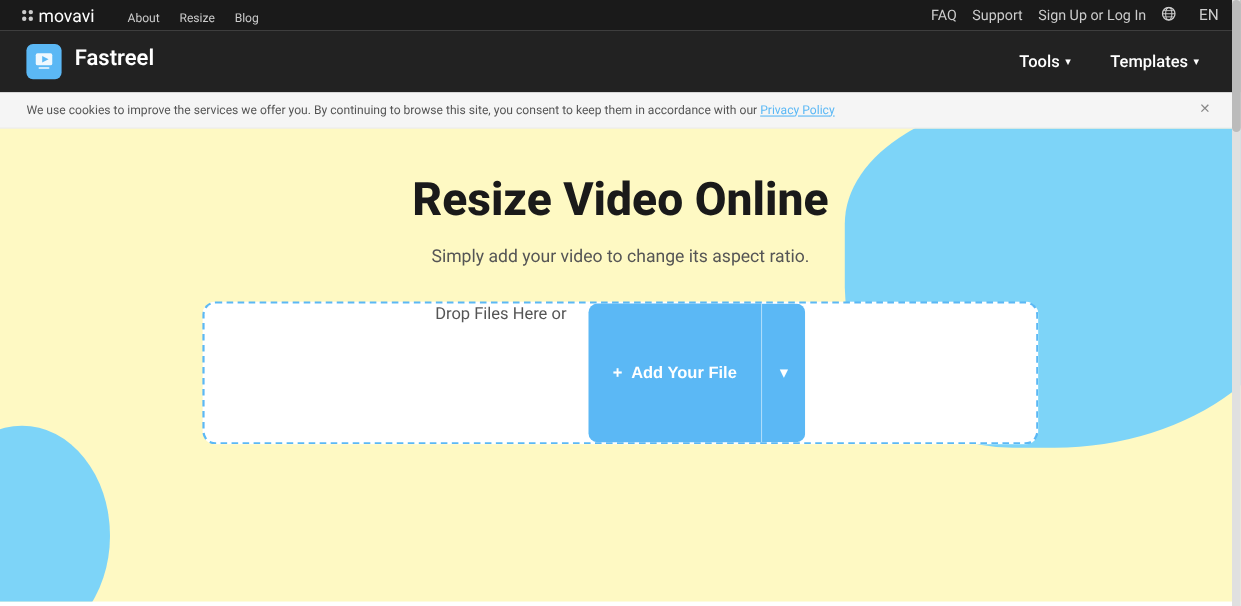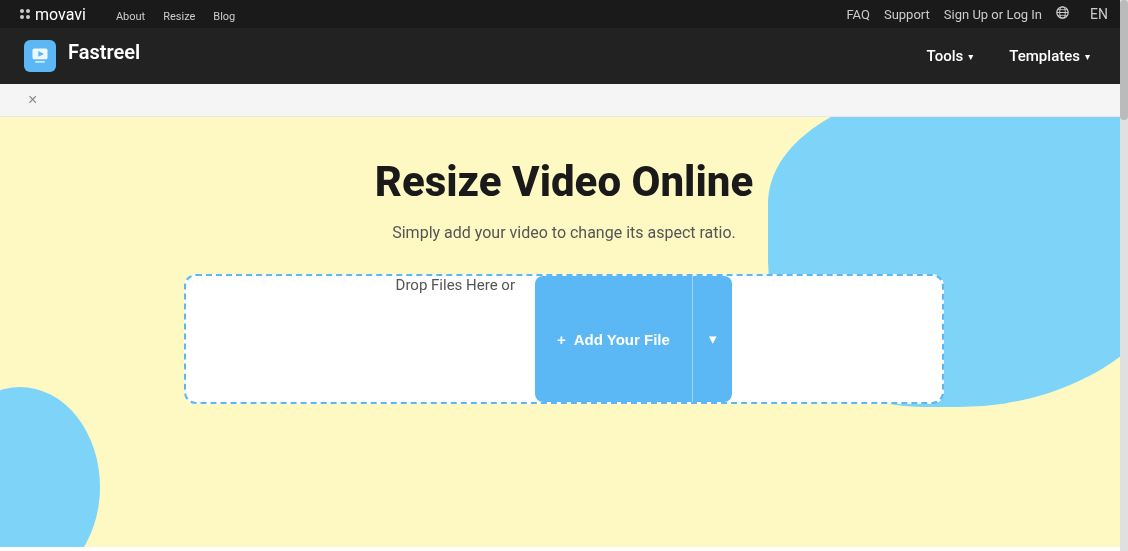--- a/index.html
+++ b/index.html
@@ -318,20 +318,23 @@
       <span class="chevron-down">▾</span>
     </a>
     <a class="nav-item">
       <span>Templates</span>
       <span class="chevron-down">▾</span>
     </a>
   </div>
 </nav>
 
 <div class="cookie-bar">
+  <span>
+    <span>We use cookies to improve the services we offer you. By continuing to browse this site, you consent to keep them in accordance with our </span><a href="#">Privacy Policy</a>
+  </span>
   <button class="cookie-close">×</button>
 </div>
 
 <section class="hero">
   <div class="blob-top-right"></div>
   <div class="blob-bottom-left"></div>
 
   <div class="hero-content">
     <h1 class="hero-title">Resize Video Online</h1>
     <p class="hero-subtitle">Simply add your video to change its aspect ratio.</p>

